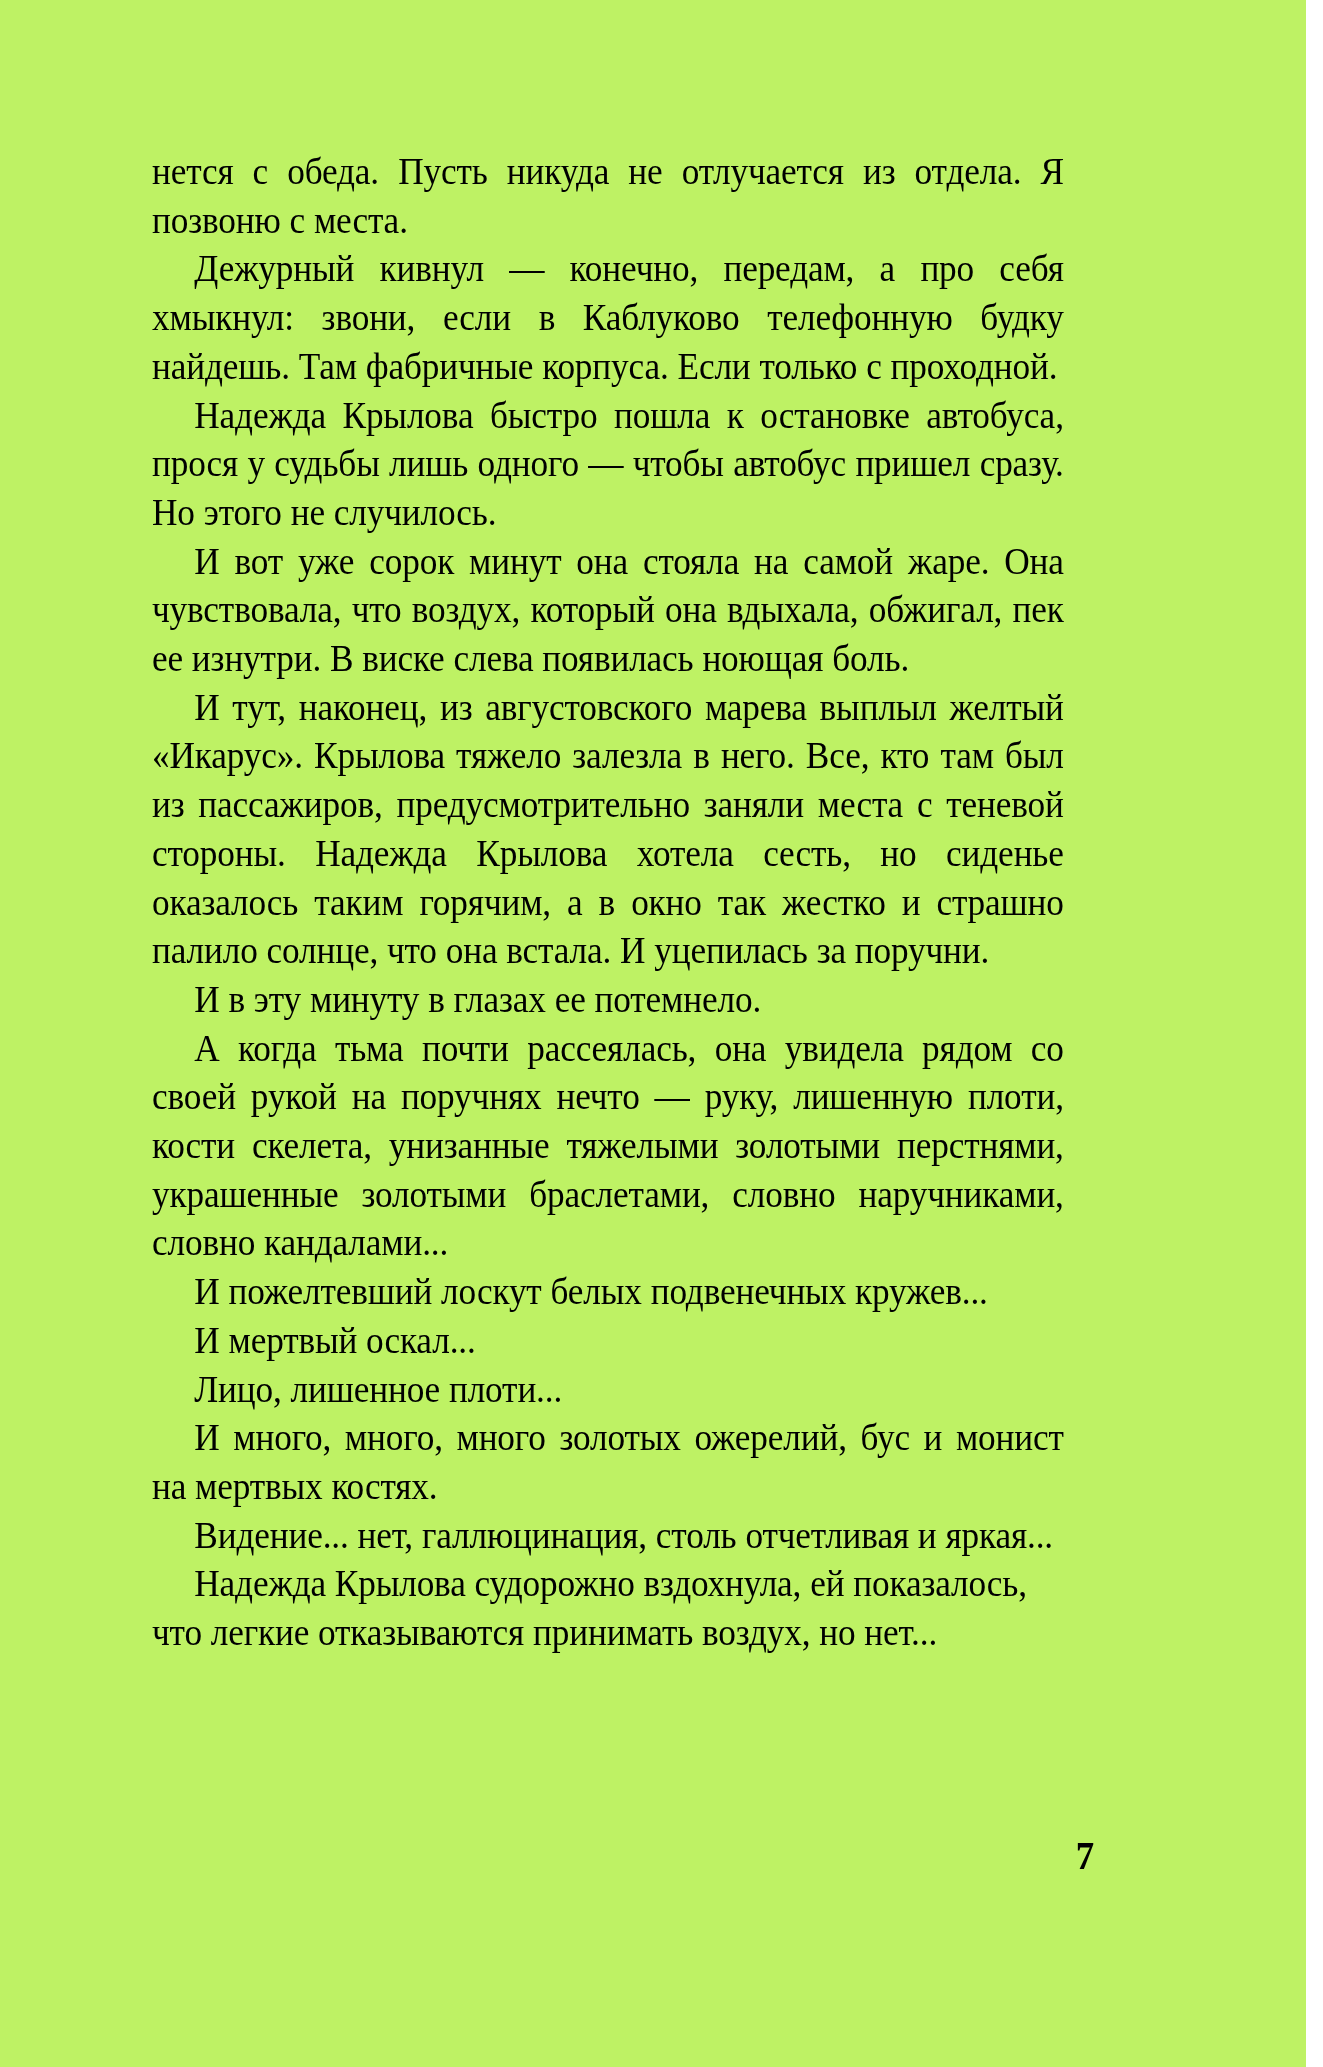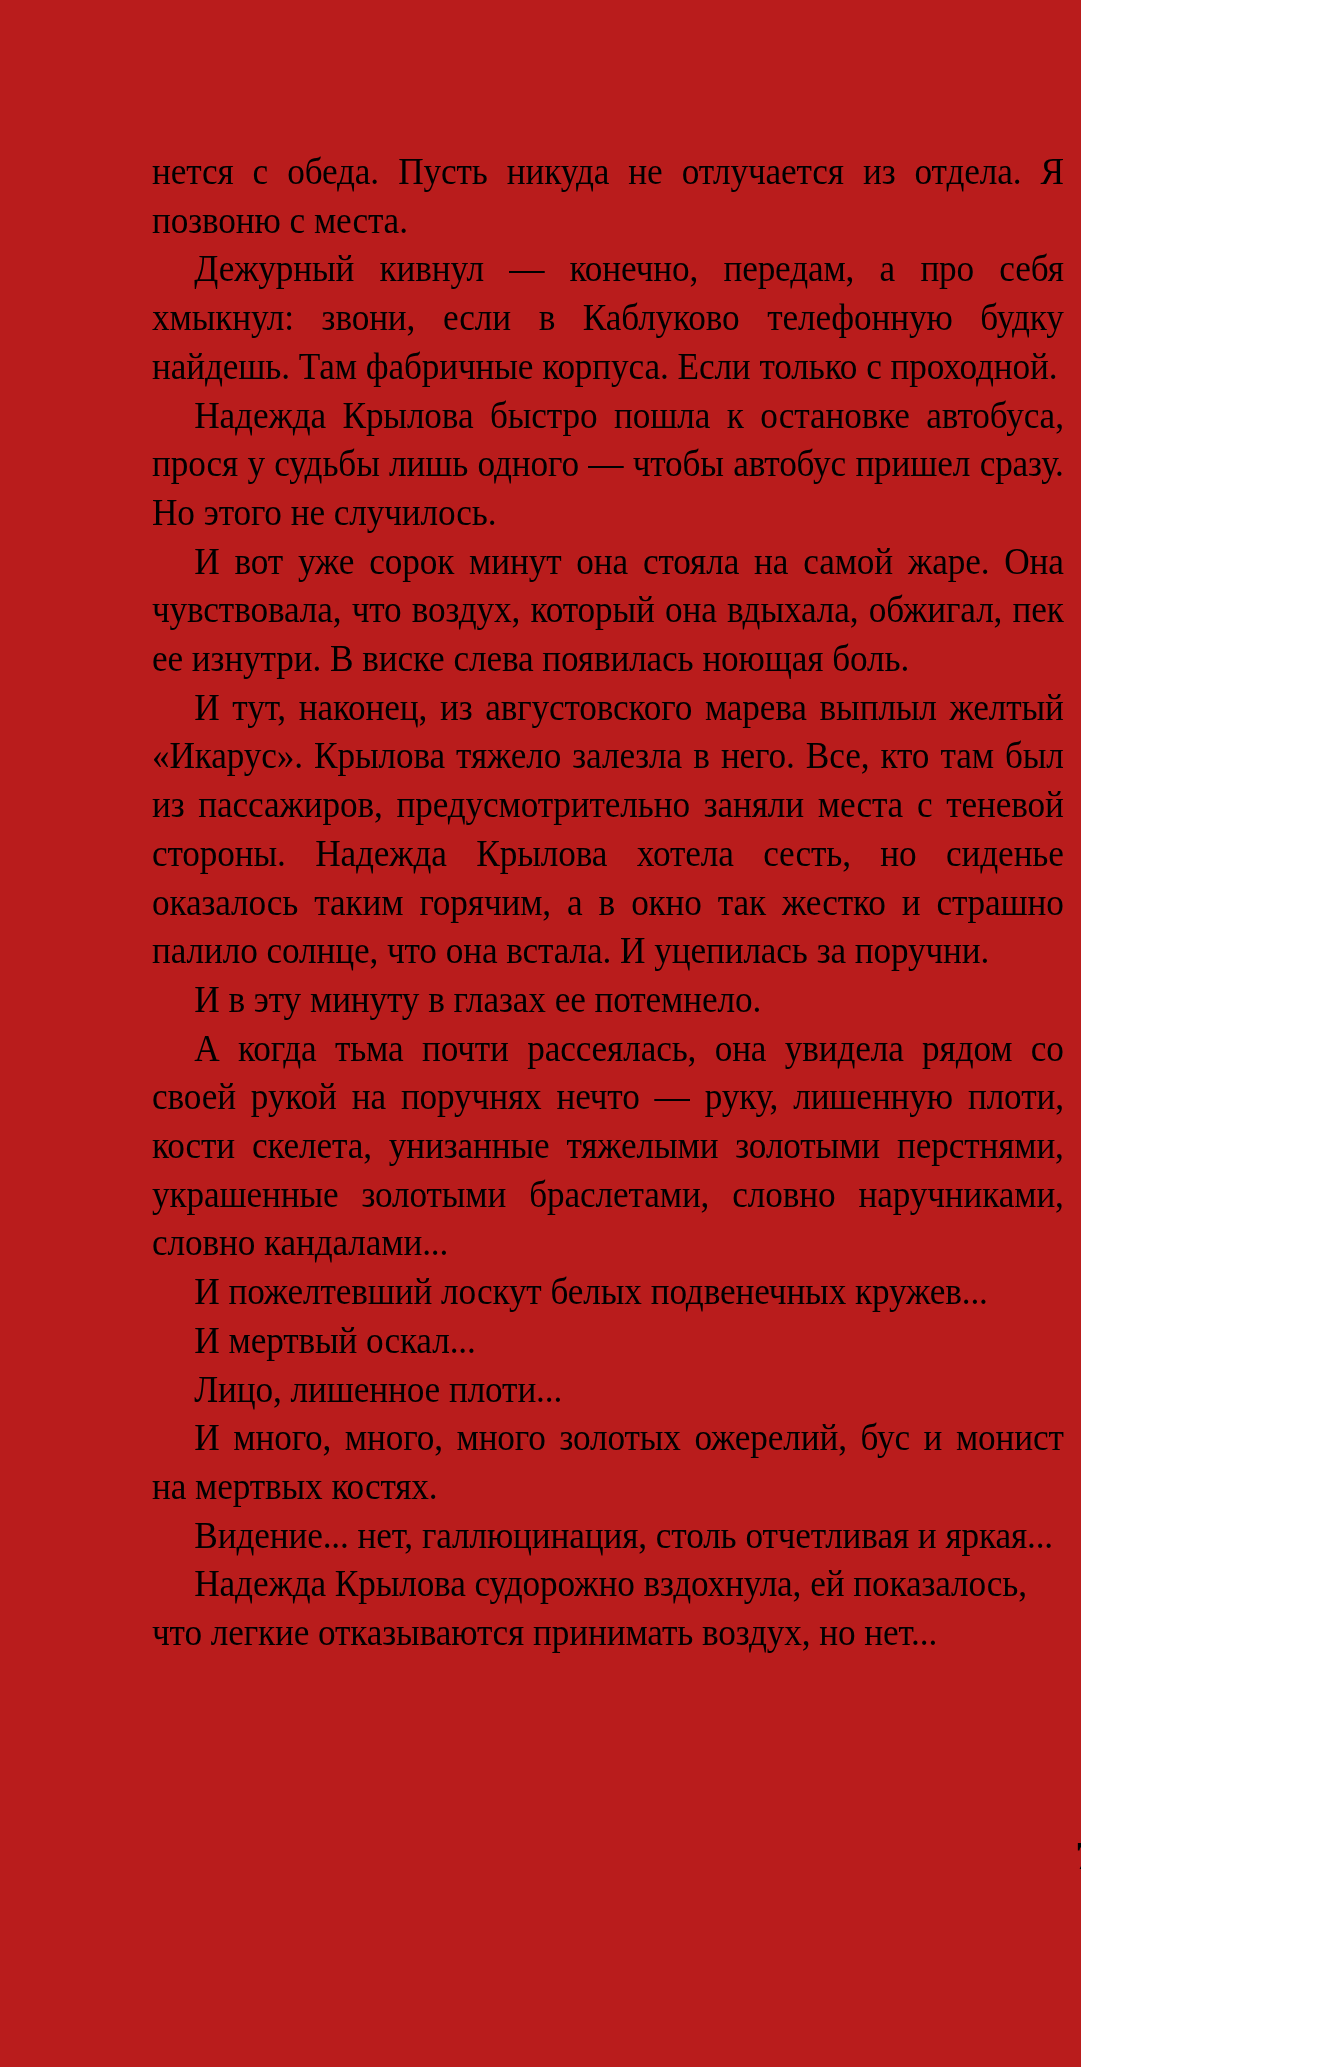--- a/index.html
+++ b/index.html
@@ -7,23 +7,23 @@
     margin: 0;
     padding: 0;
     background: #ffffff;
   }
   body {
     font-family: "Liberation Serif", "DejaVu Serif", serif;
     color: #000000;
   }
   .page {
     position: relative;
-    width: 1081px;
+    width: 1306px;
     height: 2067px;
-    background: #b91c1c;
+    background: #bef264;
     overflow: hidden;
     box-sizing: border-box;
   }
   .text-block {
     position: absolute;
     left: 152px;
     top: 148px;
     width: 970px;
     font-size: 37.5px;
     line-height: 48.7px;

